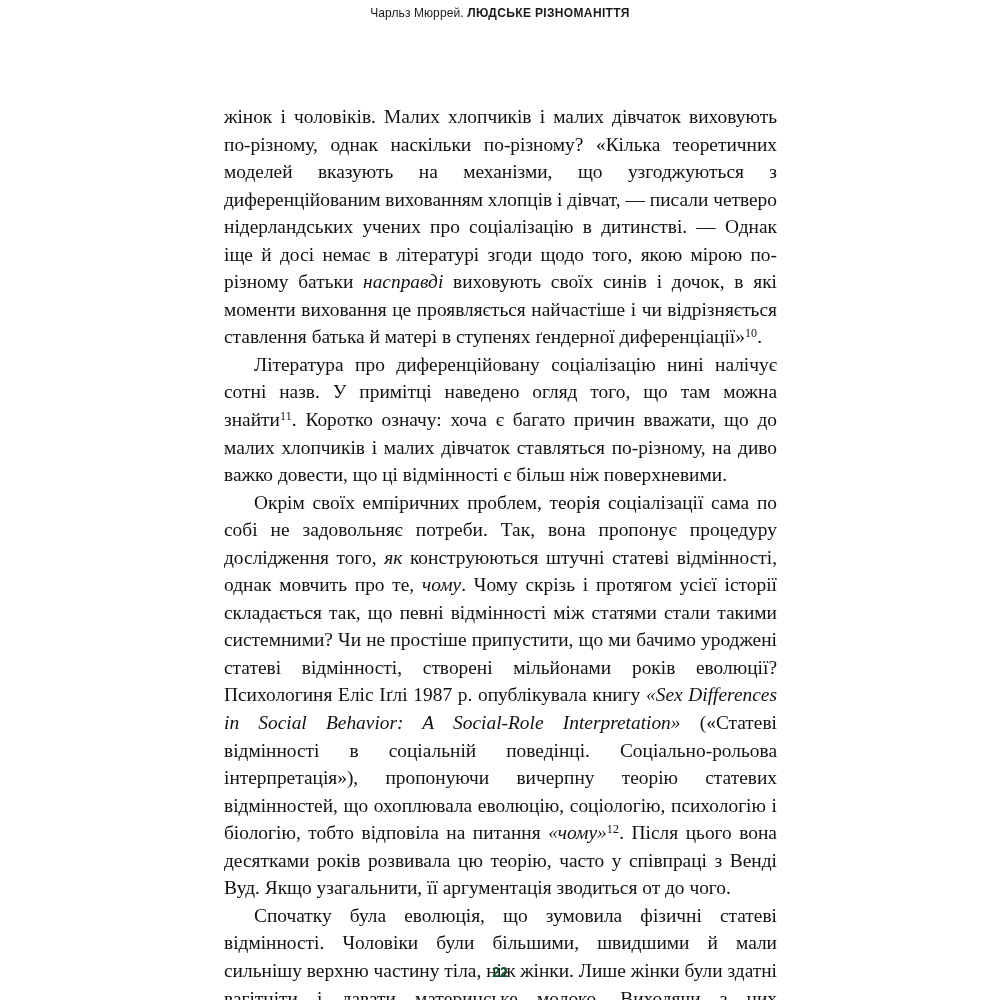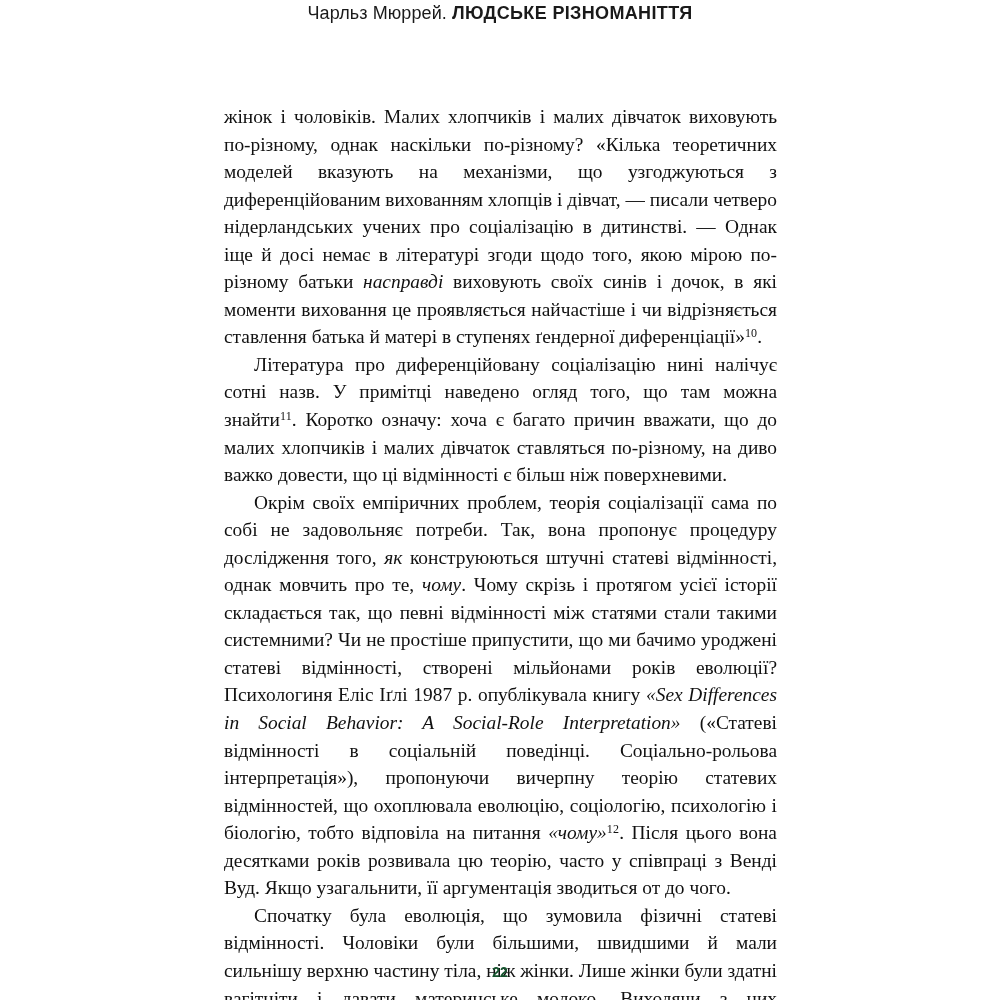--- a/index.html
+++ b/index.html
@@ -25,21 +25,21 @@
   }
 
   
   .running-head {
     position: absolute;
     top: 5px;
     left: 0;
     width: 1000px;
     text-align: center;
     font-family: "Liberation Sans Narrow", "Liberation Sans", "DejaVu Sans", sans-serif;
-    font-size: 18px;
+    font-size: 12px;
     line-height: 16px;
     letter-spacing: 0.1px;
     color: #1a1a1a;
     white-space: nowrap;
   }
   .running-head .rh-author {
     font-weight: 400;
   }
   .running-head .rh-title {
     font-weight: 700;

